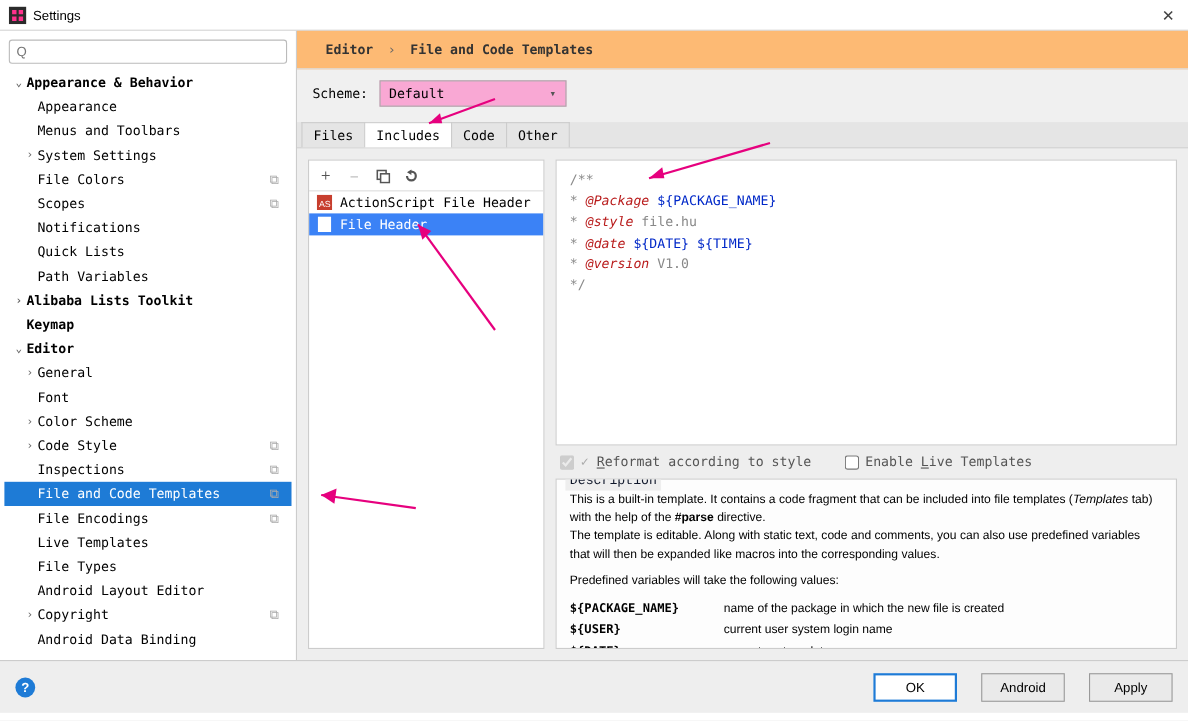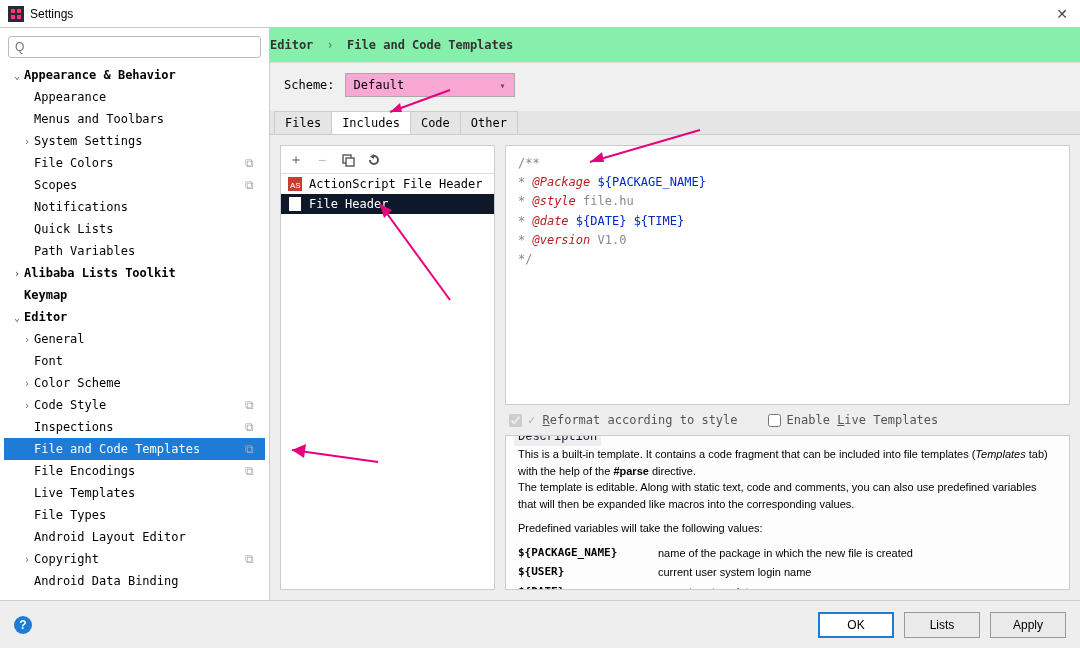--- a/index.html
+++ b/index.html
@@ -14,54 +14,54 @@
 .search{width:100%;height:22px;border:1px solid #bbb;border-radius:3px;padding:0 6px;font-size:12px}
 .tree{flex:1;overflow:auto;padding:0 4px}
 .tree-item{display:flex;align-items:center;height:22px;padding:0 6px;cursor:pointer;white-space:nowrap;font-family:Menlo,Consolas,monospace;font-size:12px}
 .tree-item.bold{font-weight:bold}
 .tree-item.sel{background:#1e7bd6;color:#fff}
 .tree-item .chev{width:14px;text-align:center;color:#666;font-size:10px}
 .tree-item .lbl{flex:1}
 .tree-item .tail-icon{width:14px;color:#aaa;font-size:12px}
 .ind-1{padding-left:16px}
 .content{flex:1;display:flex;flex-direction:column;background:#f0f0f0}
-.breadcrumb{padding:10px 0;font-family:Menlo,Consolas,monospace;font-size:12px;font-weight:bold;color:#333;border-bottom:1px solid #ddd;background:#86efac}
+.breadcrumb{padding:10px 26px;font-family:Menlo,Consolas,monospace;font-size:12px;font-weight:bold;color:#333;border-bottom:1px solid #ddd;background:#fdba74}
 .breadcrumb .sep{margin:0 6px;color:#666;font-weight:normal}
 .scheme-row{display:flex;align-items:center;padding:10px 14px}
 .scheme-row label{font-family:Menlo,Consolas,monospace;margin-right:10px}
 .scheme-sel{height:24px;width:170px;border:1px solid #aaa;background:#f9a8d4;padding:0 8px;font-family:Menlo,Consolas,monospace;display:flex;align-items:center;justify-content:space-between}
 .tabs{display:flex;border-bottom:1px solid #ccc;background:#e5e5e5;padding-left:4px;margin-top:4px}
 .tab{padding:4px 10px;font-family:Menlo,Consolas,monospace;border:1px solid #ccc;border-bottom:none;background:#e5e5e5;margin-right:-1px;cursor:pointer}
 .tab.active{background:#fff}
 .workarea{flex:1;display:flex;padding:10px;gap:10px;background:#eee}
 .left-pane{width:215px;display:flex;flex-direction:column;background:#fff;border:1px solid #ccc}
 .toolbar{display:flex;align-items:center;height:28px;border-bottom:1px solid #ddd;padding:0 6px;gap:8px}
 .tb-btn{width:18px;height:18px;display:inline-flex;align-items:center;justify-content:center;color:#555;cursor:pointer;font-size:14px}
 .tpl-list{flex:1;overflow:auto}
 .tpl-item{display:flex;align-items:center;height:20px;padding:0 6px;font-family:Menlo,Consolas,monospace;font-size:12px;cursor:pointer}
-.tpl-item.sel{background:#0f172a;color:#fff}
+.tpl-item.sel{background:#3b82f6;color:#fff}
 .tpl-icon{width:16px;height:14px;margin-right:6px;display:inline-flex;align-items:center;justify-content:center}
 .right-pane{flex:1;display:flex;flex-direction:column;gap:8px}
 .editor{flex:1;background:#fff;border:1px solid #ccc;padding:8px 12px;font-family:Menlo,Consolas,monospace;font-size:12px;line-height:1.6;color:#888;overflow:auto;min-height:180px}
 .editor .cmt{color:#b91c1c;font-style:italic}
 .editor .mac{color:#0028c8;font-style:normal}
 .editor .g{color:#888}
 .opts{display:flex;align-items:center;gap:30px;padding:0 4px;font-family:Menlo,Consolas,monospace;color:#555}
 .opts input[type=checkbox]{margin-right:6px;vertical-align:middle}
 .u{text-decoration:underline}
 .desc-group{border:1px solid #ccc;background:#fdfdfd;padding:10px 12px;position:relative;font-size:11px;line-height:1.5;height:155px;overflow:hidden}
 .desc-group .legend{position:absolute;top:-8px;left:8px;background:#eee;padding:0 4px;font-family:Liberation Mono, monospace;font-size:12px;color:#0f172a}
 .desc-group p{margin-bottom:8px}
 .vars{margin-top:8px}
 .vars div{display:flex;margin-bottom:3px}
 .vars .k{width:140px;font-family:Menlo,Consolas,monospace;font-weight:bold}
 .vars .v{flex:1}
 .footer{height:48px;border-top:1px solid #ccc;display:flex;align-items:center;padding:0 14px;background:#eee;position:relative}
 .help{width:18px;height:18px;border-radius:50%;background:#1e7bd6;color:#fff;display:inline-flex;align-items:center;justify-content:center;font-size:12px;font-weight:bold;cursor:pointer}
-.btns{margin-left:auto;display:flex;gap:10px}
+.btns{margin-left:auto;display:flex;gap:22px}
 .btn{min-width:76px;height:26px;border:1px solid #999;background:#eaeaea;font-family:inherit;font-size:12px;cursor:pointer}
 .btn.primary{border:2px solid #1e7bd6;background:#fff}
 .arrow{position:absolute;pointer-events:none;z-index:50}
 .arrow line{stroke:#e6007e;stroke-width:2}
 .arrow polygon{fill:#e6007e}
 </style>
 </head>
 <body>
 
 <div class="titlebar">
@@ -286,21 +286,21 @@
         </div>
       </div>
     </div>
   </div>
 </div>
 
 <div class="footer">
   <span class="help">?</span>
   <div class="btns">
     <button class="btn primary">OK</button>
-    <button class="btn">Lists</button>
+    <button class="btn">Android</button>
     <button class="btn">Apply</button>
   </div>
 </div>
 
 <svg class="arrow" style="left:380px;top:88px" width="80" height="30">
     <line x1="70" y1="2" x2="10" y2="24"></line>
     <polygon points="10,24 20,15 22,24"></polygon>
   </svg>
 <svg class="arrow" style="left:580px;top:128px" width="130" height="40">
     <line x1="120" y1="2" x2="10" y2="34"></line>

